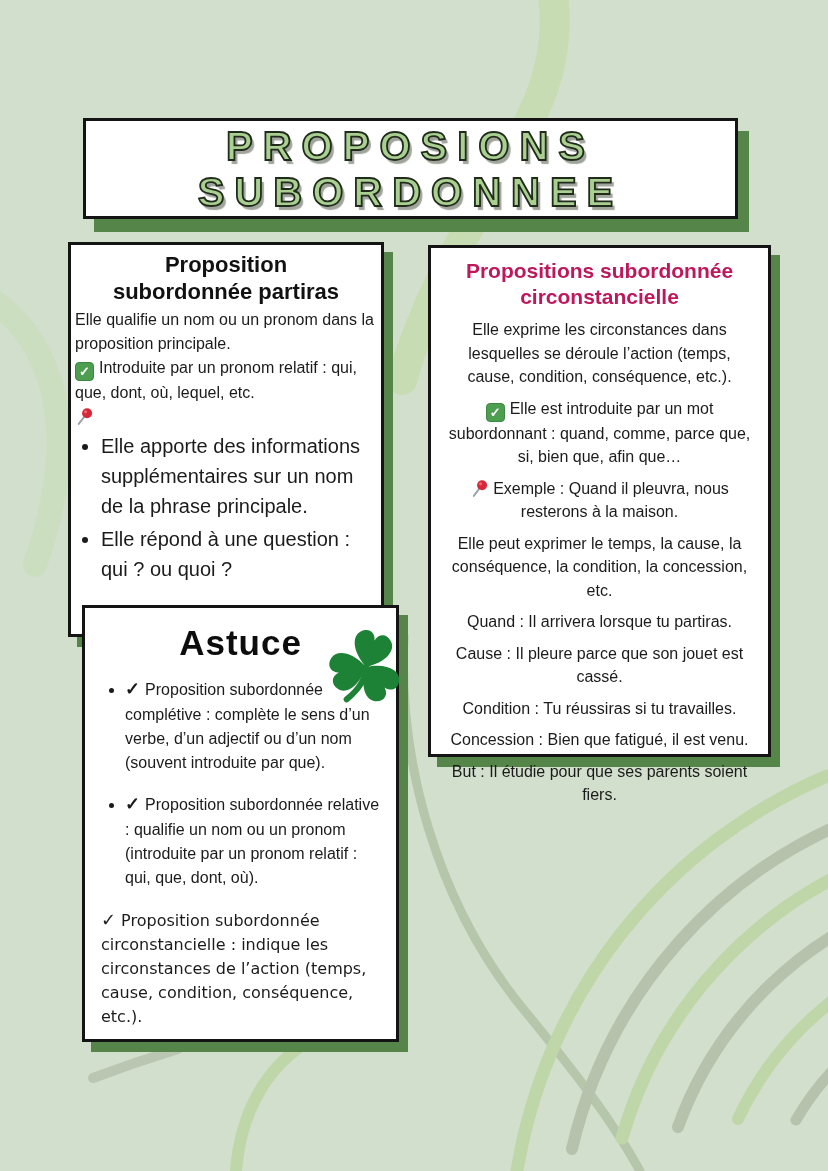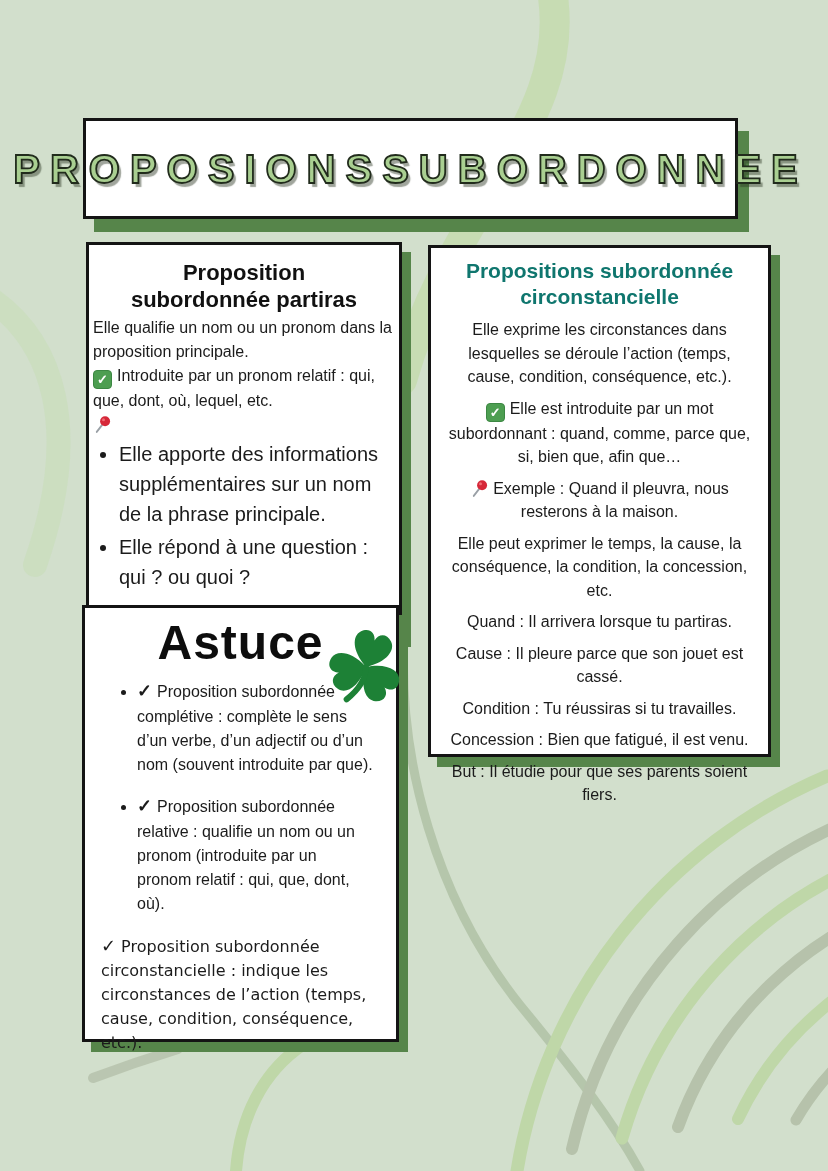--- a/index.html
+++ b/index.html
@@ -13,45 +13,45 @@
 
   .box {
     position:absolute; background:#fff; border:3px solid #141414;
     box-sizing:border-box;
   }
 
   
   .title-box {
     left:83px; top:118px; width:655px; height:101px;
     box-shadow:11px 13px 0 #56854a;
-    display:flex; flex-direction:row; align-items:center; justify-content:center;
+    display:flex; flex-direction:column; align-items:center; justify-content:center;
   }
   .title-line {
     font-weight:bold; font-size:40px; line-height:46px; letter-spacing:10px;
     color:#a9cf91;
     -webkit-text-stroke:1.8px #212b1c;
     text-shadow:3px 4px 1px rgba(44,56,36,0.45);
   }
 
   
-  .rel-box { left:86px; top:242px; width:316px; height:395px; padding:12px 4px; box-shadow:9px 10px 0 #56854a; }
+  .rel-box { left:68px; top:242px; width:316px; height:395px; padding:4px 4px; box-shadow:9px 10px 0 #56854a; }
   .rel-box h2 { margin:2px 0 3px; font-size:22px; line-height:27px; text-align:center; color:#111; }
   .rel-box p { margin:0; font-size:16px; line-height:1.5; font-weight:500; }
   .rel-box ul { margin:2px 0 0; padding-left:26px; }
   .rel-box li { font-size:20px; line-height:1.5; margin-bottom:3px; }
 
   
   .circ-box { left:428px; top:245px; width:343px; height:512px; padding:6px 7px; box-shadow:9px 10px 0 #56854a; text-align:center; }
-  .circ-box h2 { margin:4px 0 2px; font-size:21px; line-height:26px; color:#0f766e; }
+  .circ-box h2 { margin:4px 0 2px; font-size:21px; line-height:26px; color:#be185d; }
   .circ-box p { margin:8px; font-size:16px; line-height:1.47; font-weight:500;text-align:center; }
 
   
   .astuce-box { left:82px; top:605px; width:317px; height:437px; padding:8px 10px; box-shadow:9px 10px 0 #56854a; }
-  .astuce-box h2 { margin:4px 0 10px; font-size:48px; line-height:46px; text-align:center; letter-spacing:1px; color:#0d0d0d; }
-  .astuce-box ul { margin:12px; padding-left:30px; }
+  .astuce-box h2 { margin:4px 0 10px; font-size:35px; line-height:46px; text-align:center; letter-spacing:1px; color:#0d0d0d; }
+  .astuce-box ul { margin:0; padding-left:30px; }
   .astuce-box li { font-size:16px; line-height:1.5; margin-bottom:16px; font-weight:500; }
   .astuce-final {
     margin:2px 6px 0; text-align:left; font-size:16px; line-height:1.5;
     font-family:"DejaVu Sans", sans-serif;
   }
 
   
   .gcheck {
     display:inline-flex; width:19px; height:19px; box-sizing:border-box;
     background:#4d9e51; border:1px solid #3c8743; border-radius:4px;

